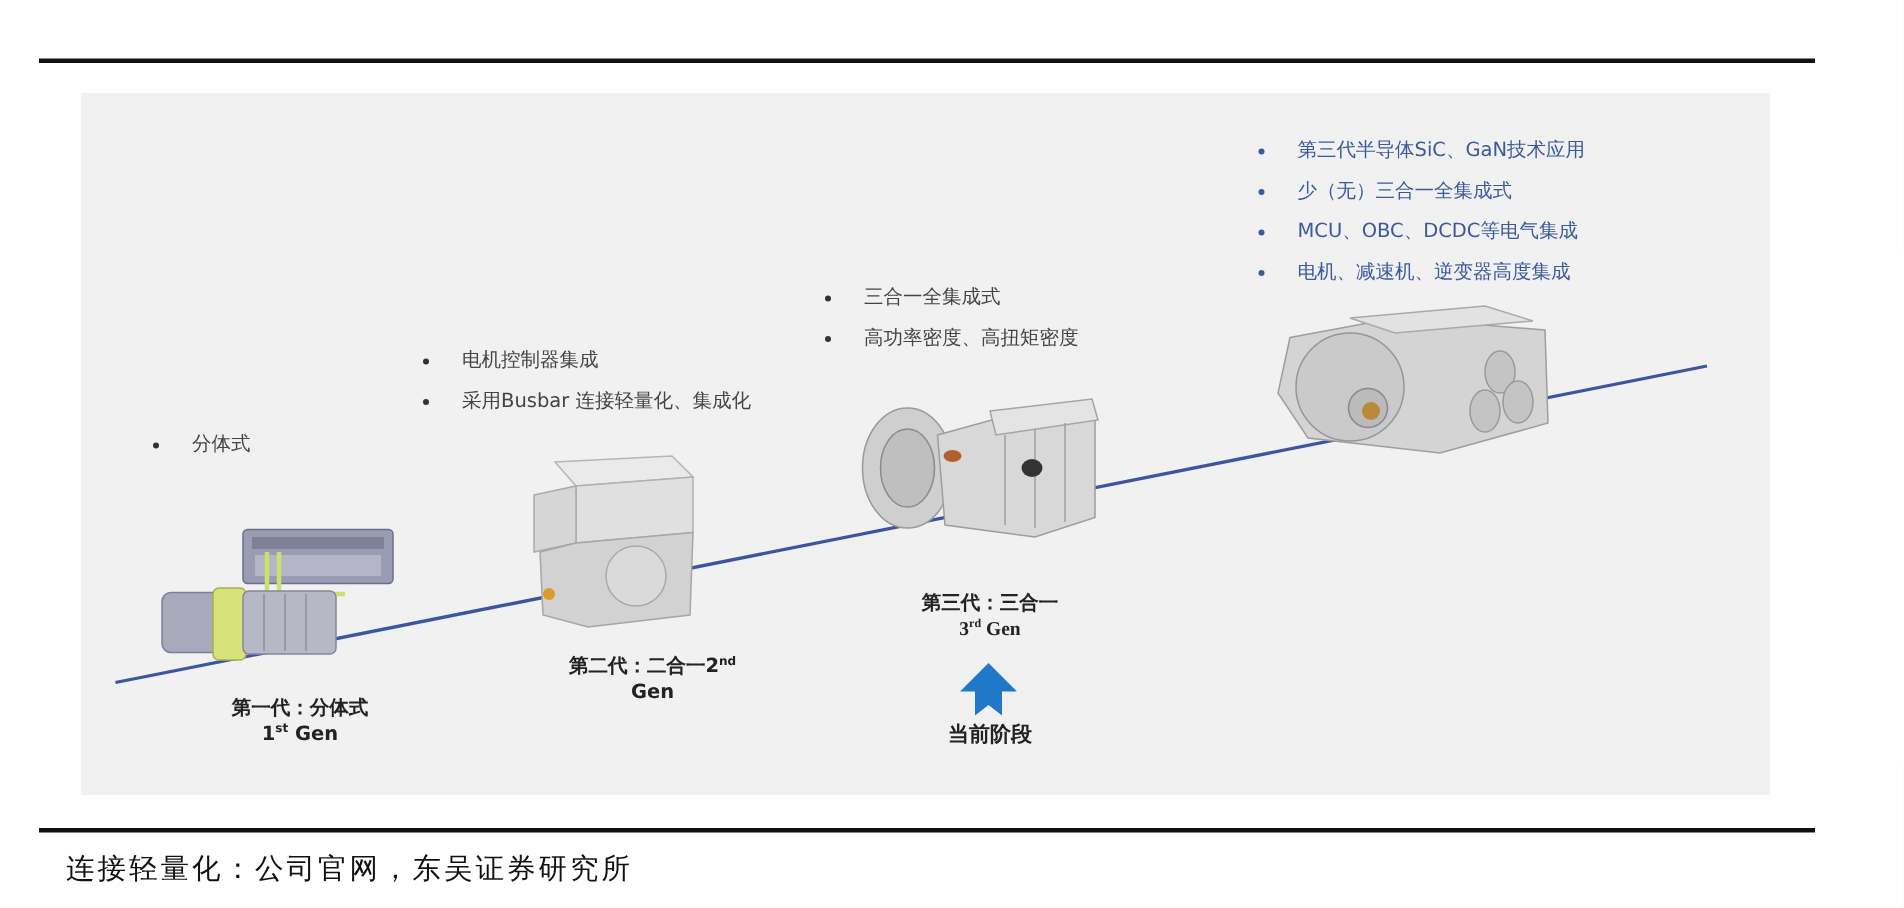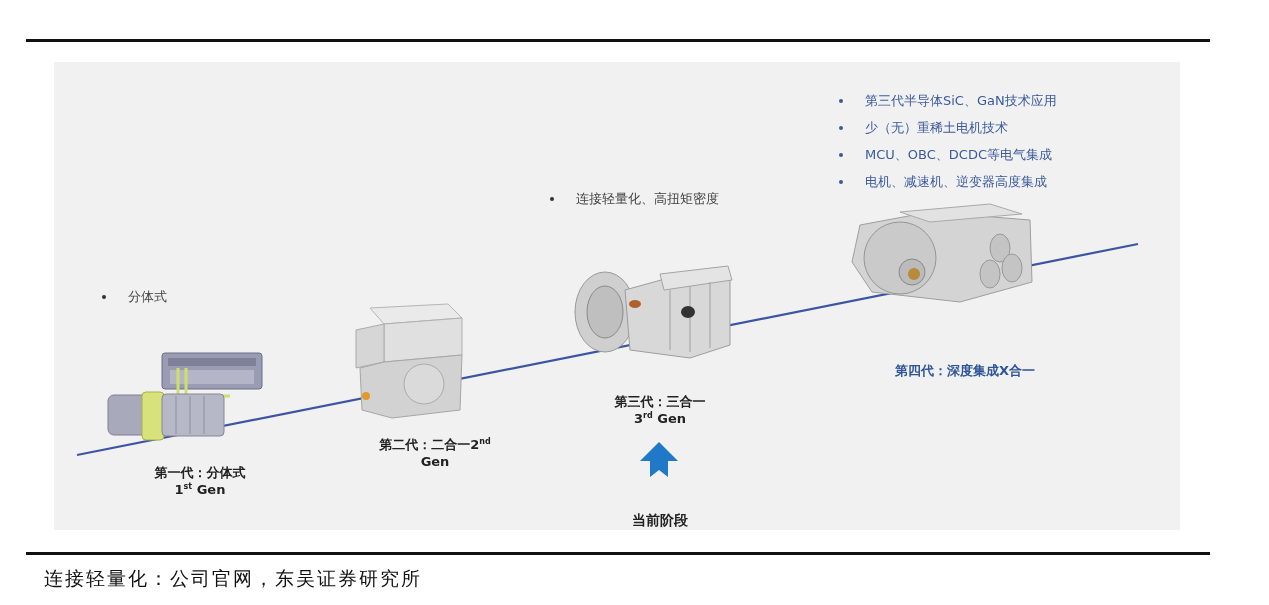--- a/index.html
+++ b/index.html
@@ -8,21 +8,21 @@
   .panel{position:absolute;left:54px;top:62px;width:1126px;height:468px;background:#f1f1f1;}
   .bullets{position:absolute;margin:0;padding:0;list-style:none;font-size:13px;color:#444;}
   .bullets li{position:relative;padding-left:28px;height:27px;line-height:27px;white-space:nowrap;}
   .bullets li::before{content:"";position:absolute;left:2px;top:12px;width:4px;height:4px;border-radius:50%;background:#333;}
   .bullets.blue{color:#3a5a9c;}
   .bullets.blue li::before{background:#3a5a9c;}
   .gen-label{position:absolute;text-align:center;font-weight:bold;font-size:13px;color:#222;line-height:17px;white-space:nowrap;}
   .gen-label.blue{color:#2f5597;}
   .gen-label sup{font-size:8px;vertical-align:5px;line-height:0;}
   .source{position:absolute;left:44px;top:566px;font-family:"DejaVu Serif","Liberation Serif",serif;font-size:19px;color:#111;letter-spacing:2px;}
-  .current{position:absolute;left:612px;top:512px;width:96px;text-align:center;font-size:14px;font-weight:bold;color:#222;}
+  .current{position:absolute;left:612px;top:481px;width:96px;text-align:center;font-size:14px;font-weight:bold;color:#222;}
   svg{position:absolute;left:0;top:0;}
 </style>
 </head>
 <body>
 
 <div class="rule" style="top:39px;"></div>
 <div class="panel"></div>
 
 <svg width="1269" height="605">
   <line x1="77" y1="455" x2="1138" y2="244" stroke="#3b55a0" stroke-width="2.2"></line>
@@ -75,48 +75,50 @@
   <g>
     <polygon points="659,442 678,461 668,461 668,477 659,470 650,477 650,461 640,461" fill="#1f78c8"></polygon>
   </g>
 </svg>
 
 <ul class="bullets" style="left:100px;top:283px;text-align:right;">
   <li>分体式</li>
 </ul>
 
 <ul class="bullets" style="left:280px;top:227px;">
+  <li>电机控制器集成</li>
+  <li>采用Busbar 连接轻量化、集成化</li>
 </ul>
 
 <ul class="bullets" style="left:548px;top:185px;">
-  <li>连接轻量化、高扭矩密度</li>
+  <li>三合一全集成式</li>
+  <li>高功率密度、高扭矩密度</li>
 </ul>
 
 <ul class="bullets blue" style="left:837px;top:87px;">
   <li>第三代半导体SiC、GaN技术应用</li>
-  <li>少（无）重稀土电机技术</li>
+  <li>少（无）三合一全集成式</li>
   <li>MCU、OBC、DCDC等电气集成</li>
   <li>电机、减速机、逆变器高度集成</li>
 </ul>
 
 <div class="gen-label" style="left:132px;top:464px;width:136px;">
   <div>第一代：分体式</div>
   <div><span>1</span><sup>st</sup><span> Gen</span></div>
 </div>
 
 <div class="gen-label" style="left:360px;top:436px;width:150px;">
   <div><span>第二代：二合一2</span><sup>nd</sup></div>
   <div>Gen</div>
 </div>
 
-<div class="gen-label" style="left:592px;top:393px;width:136px;">
+<div class="gen-label" style="left:592px;top:393px;width:136px;font-family:Liberation Serif, serif;">
   <div>第三代：三合一</div>
   <div><span>3</span><sup>rd</sup><span> Gen</span></div>
 </div>
 
 <div class="gen-label blue" style="left:872px;top:362px;width:186px;">
-  <div>第四代：深度集成X合一</div>
 </div>
 
 <div class="current">当前阶段</div>
 
 <div class="rule" style="top:552px;"></div>
 <div class="source">连接轻量化：公司官网，东吴证券研究所</div>
 
 </body></html>

